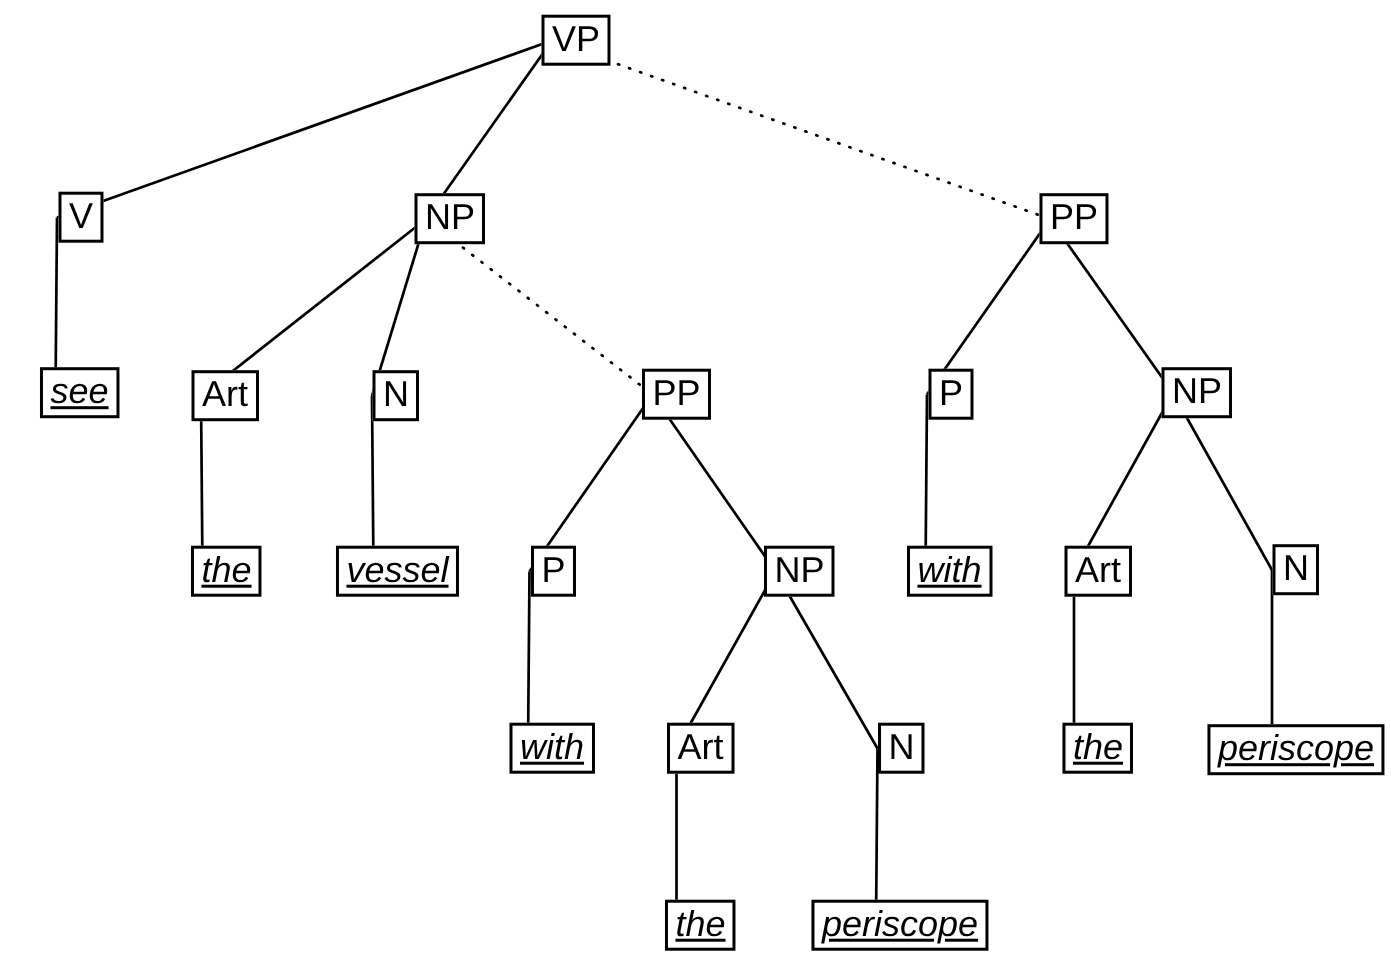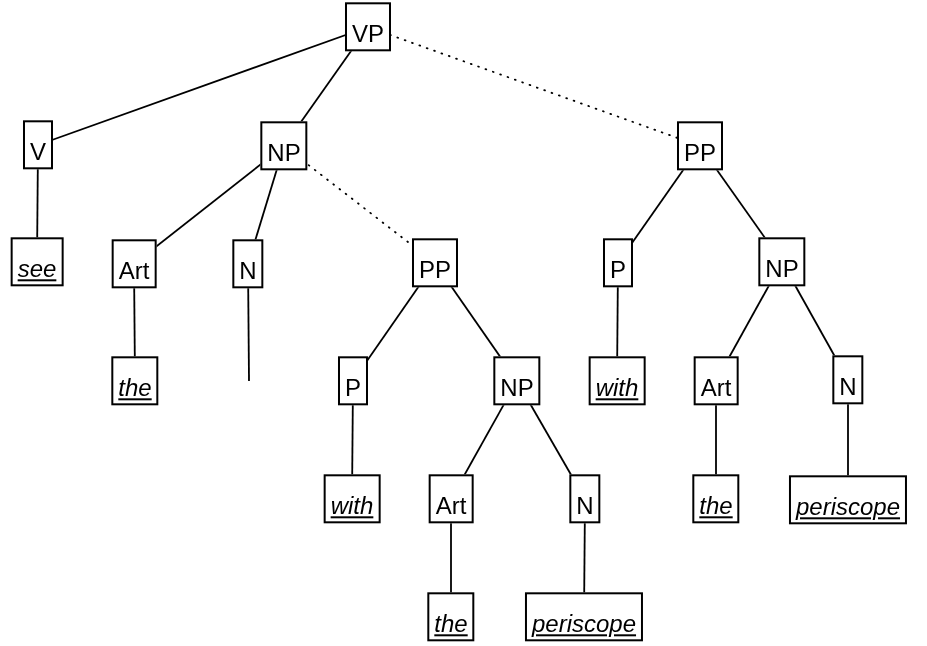--- a/index.html
+++ b/index.html
@@ -37,26 +37,27 @@
     top: 0;
     width: 927px;
     height: 646px;
     z-index: 1;
   }
   .node {
     position: absolute;
     transform: translate(-50%, -50%);
     background: #ffffff;
     border: 2px solid #000000;
-    padding: 17px 5px 2px 5px;
+    padding: 2px 5px 2px 5px;
     font-size: 24px;
     line-height: 1.1;
     color: #000000;
     white-space: nowrap;
     text-align: center;
+    margin-left: 16px;
   }
   .node.word {
     font-style: italic;
     text-decoration: underline;
   }
 </style>
 </head>
 <body>
 
 <div class="diagram">
@@ -90,20 +91,21 @@
       <div class="node phrase" style="left: 38px; top: 145px;">V</div>
       <div class="node phrase" style="left: 284px; top: 146px;">NP</div>
       <div class="node phrase" style="left: 700px; top: 146px;">PP</div>
       <div class="node word" style="left: 37px; top: 262px;">see</div>
       <div class="node phrase" style="left: 134px; top: 264px;">Art</div>
       <div class="node phrase" style="left: 248px; top: 264px;">N</div>
       <div class="node phrase" style="left: 435px; top: 263px;">PP</div>
       <div class="node phrase" style="left: 618px; top: 263px;">P</div>
       <div class="node phrase" style="left: 782px; top: 262px;">NP</div>
       <div class="node word" style="left: 135px; top: 381px;">the</div>
+      <div class="node word" style="left: 249px; top: 381px;">vessel</div>
       <div class="node phrase" style="left: 353px; top: 381px;">P</div>
       <div class="node phrase" style="left: 517px; top: 381px;">NP</div>
       <div class="node word" style="left: 617px; top: 381px;">with</div>
       <div class="node phrase" style="left: 716px; top: 381px;">Art</div>
       <div class="node phrase" style="left: 848px; top: 380px;">N</div>
       <div class="node word" style="left: 352px; top: 499px;">with</div>
       <div class="node phrase" style="left: 451px; top: 499px;">Art</div>
       <div class="node phrase" style="left: 585px; top: 499px;">N</div>
       <div class="node word" style="left: 716px; top: 499px;">the</div>
       <div class="node word" style="left: 848px; top: 500px;">periscope</div>

